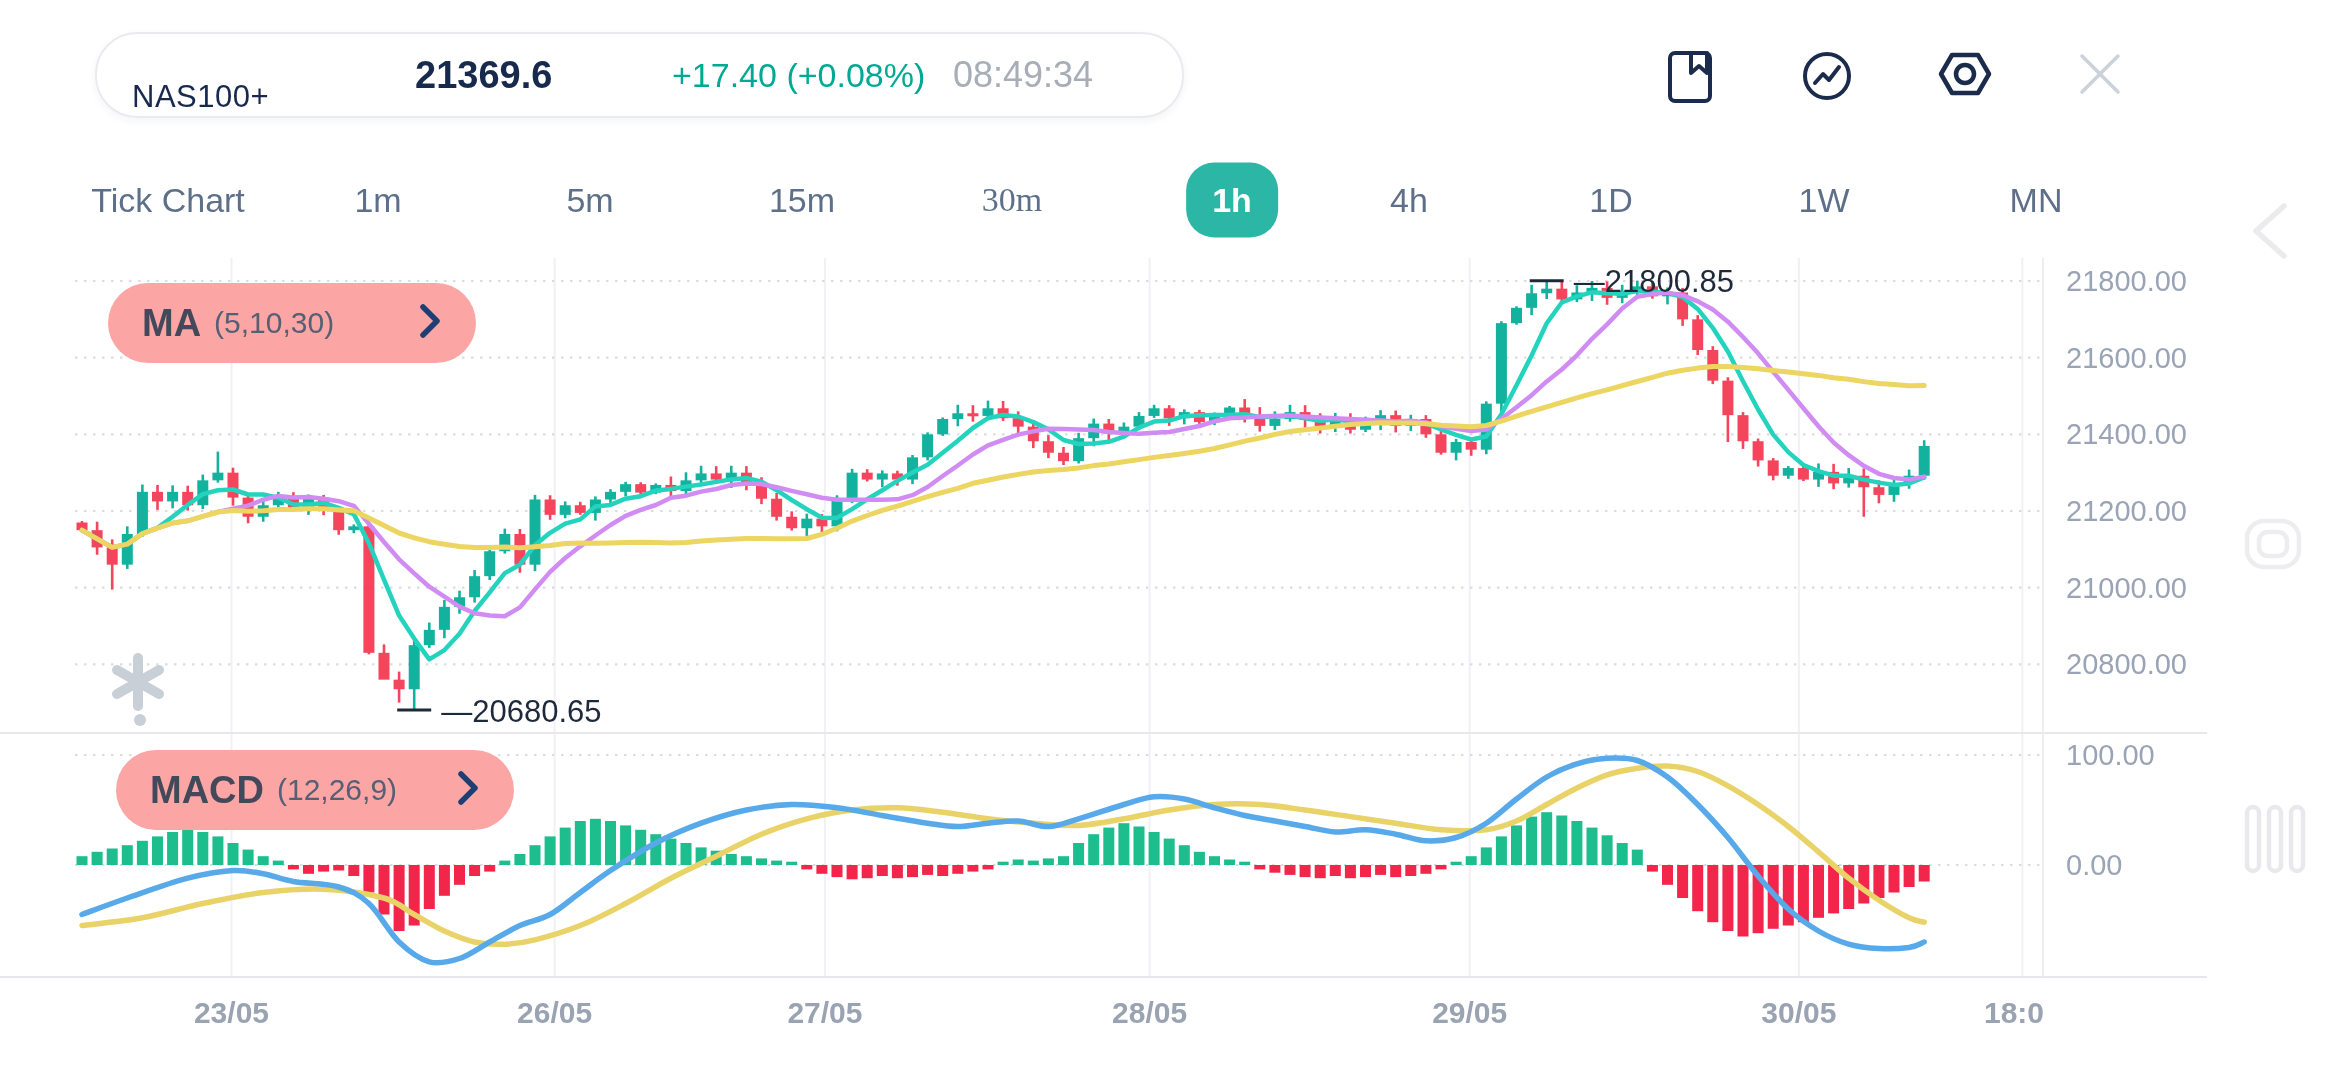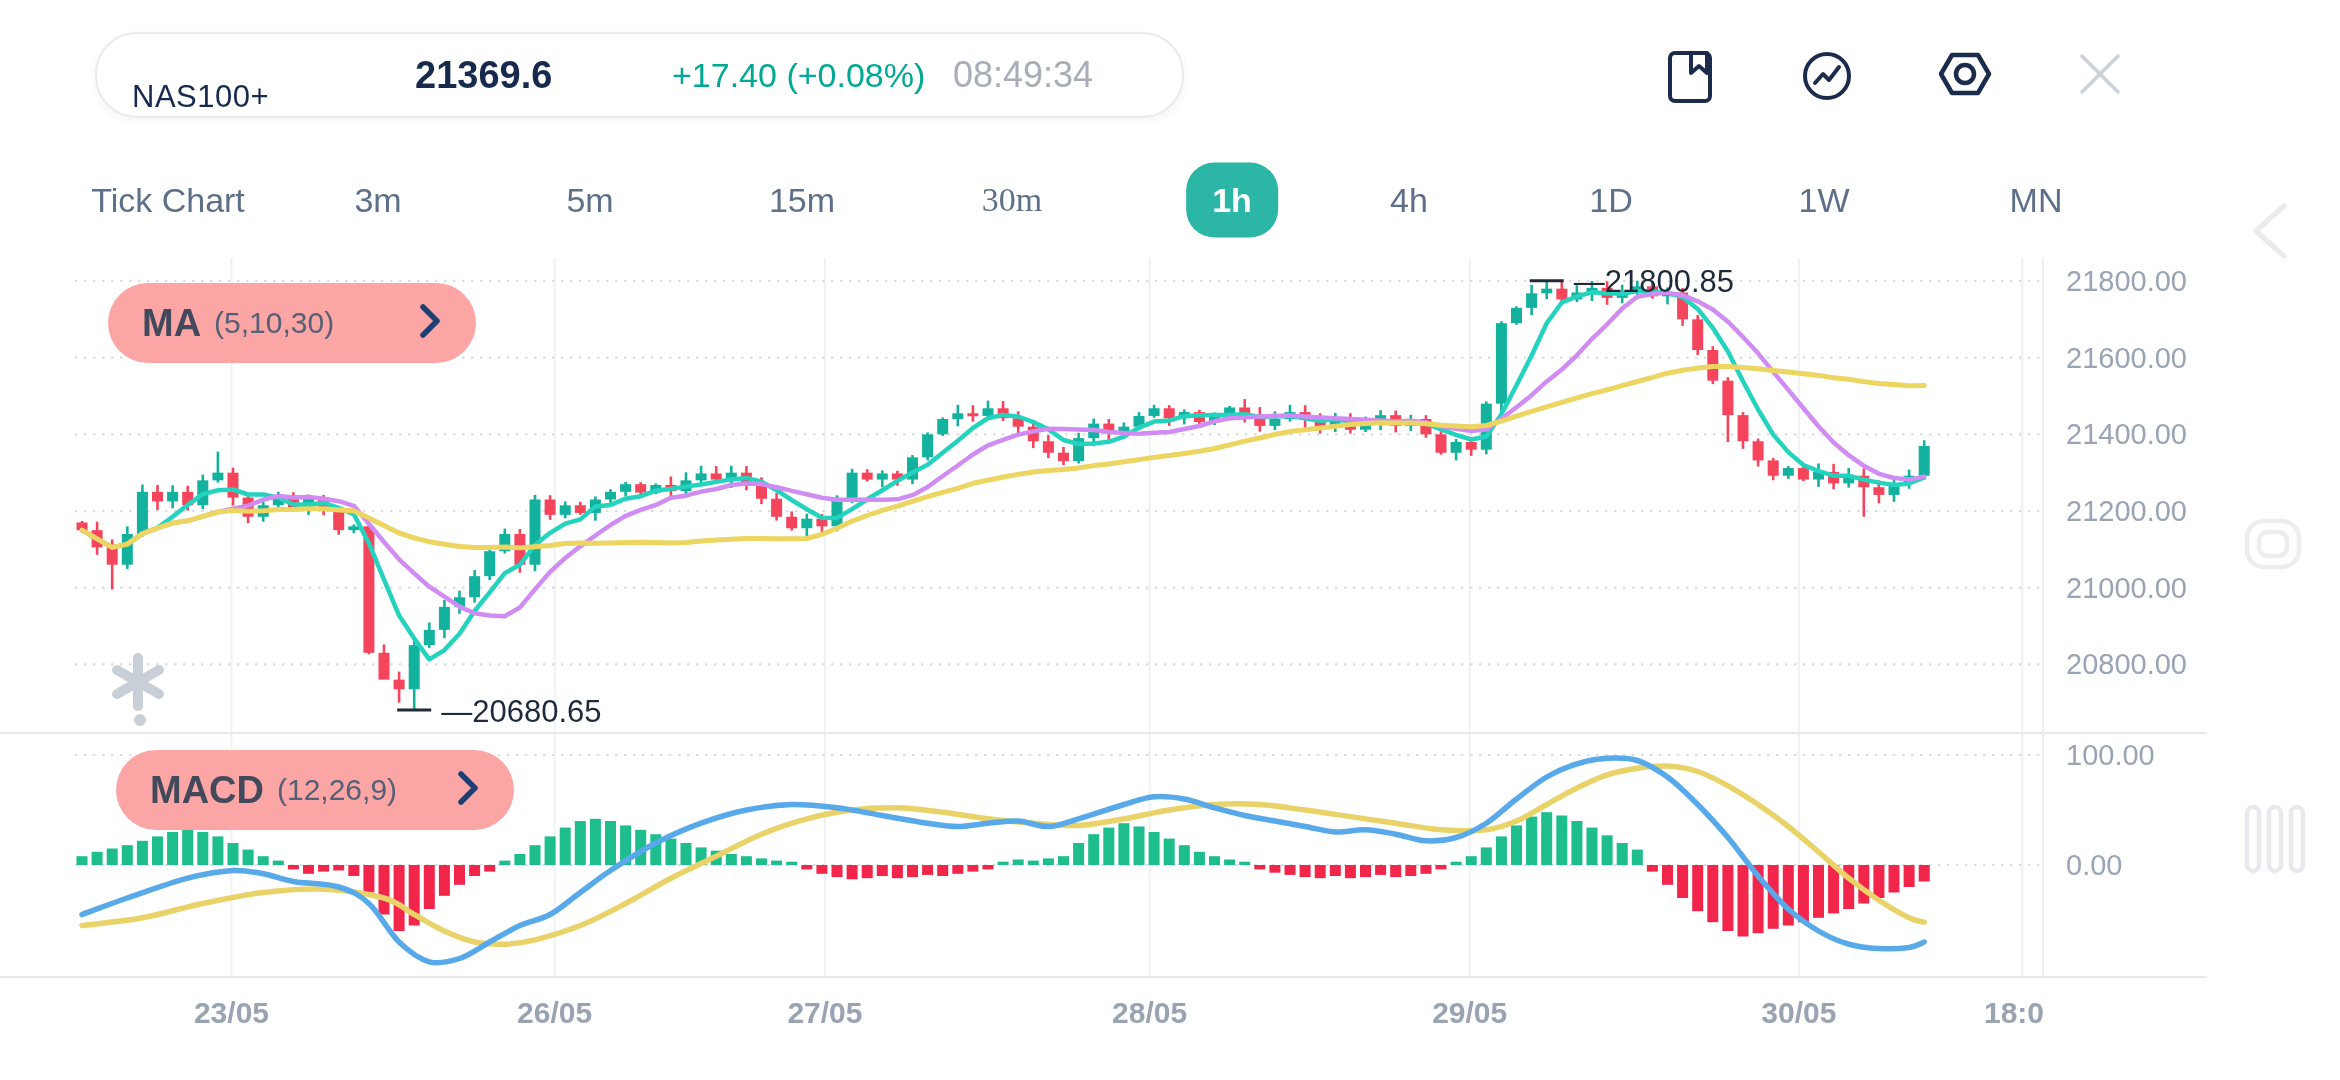--- a/index.html
+++ b/index.html
@@ -491,21 +491,21 @@
 </div>
 <div class="topicon" style="left:2076px;">
   <svg width="48" height="48" viewBox="0 0 48 48" stroke="#ccd2da" stroke-width="3.5" stroke-linecap="round">
     <line x1="6" y1="6" x2="42" y2="42"></line>
       <line x1="42" y1="6" x2="6" y2="42"></line>
   </svg>
 </div>
 
 <div class="tabs" id="tabs">
     <div class="tab" style="left: 168px;">Tick Chart</div>
-    <div class="tab" style="left: 378px;">3m</div>
+    <div class="tab" style="left: 378px;">1m</div>
     <div class="tab" style="left: 590px;">5m</div>
     <div class="tab" style="left: 802px;">15m</div>
     <div class="tab" style="left: 1012px; font-family: Liberation Serif, serif;">30m</div>
     <div class="tab active" style="left: 1232px;">1h</div>
     <div class="tab" style="left: 1409px;">4h</div>
     <div class="tab" style="left: 1611px;">1D</div>
     <div class="tab" style="left: 1824px;">1W</div>
     <div class="tab" style="left: 2036px;">MN</div>
   </div>
 

